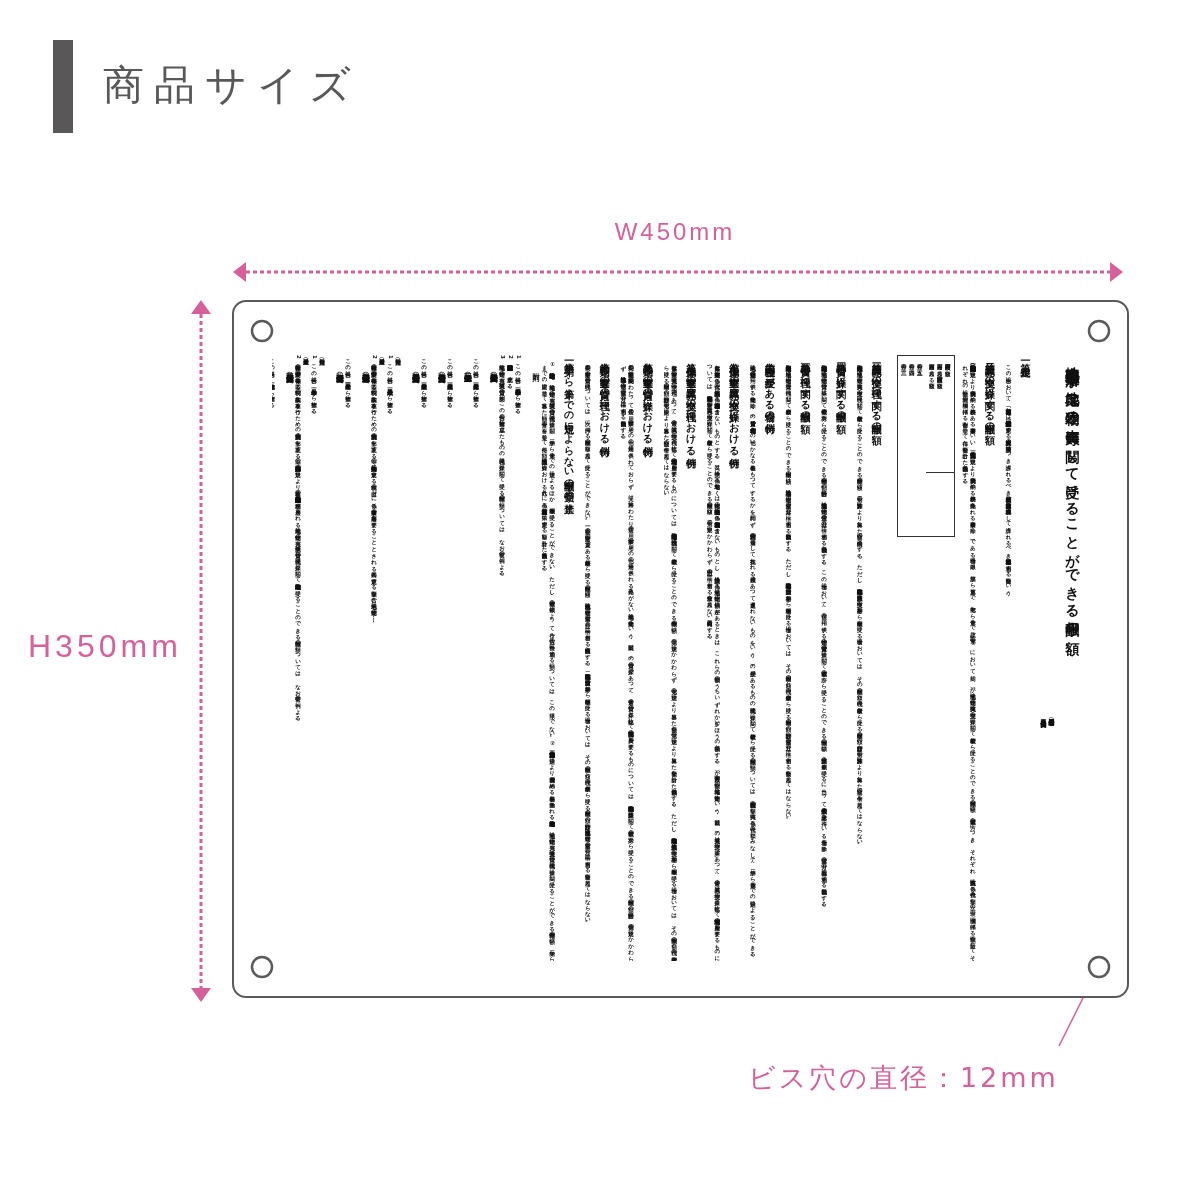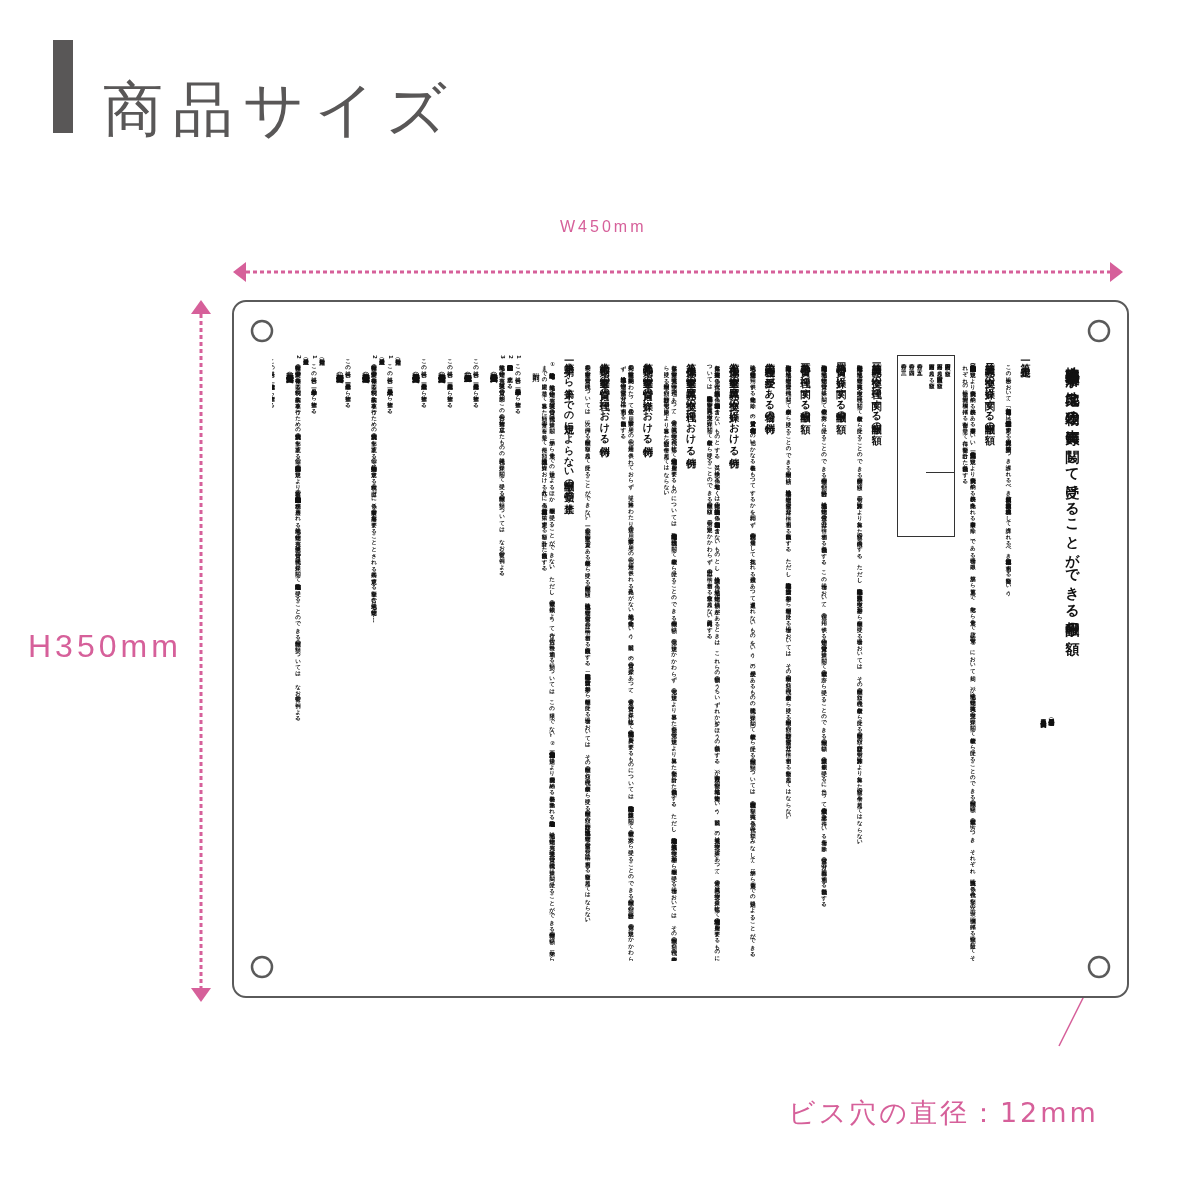--- a/index.html
+++ b/index.html
@@ -1,22 +1,22 @@
 <!DOCTYPE html>
 <html><head>
 <meta charset="utf-8">
 <style>
   html,body{margin:0;padding:0;background:#ffffff;}
   body{width:1200px;height:1200px;position:relative;overflow:hidden;font-family:"DejaVu Sans",sans-serif;}
   .title-bar{position:absolute;left:53px;top:40px;width:20px;height:93px;background:#595757;}
-  .title{position:absolute;left:103px;top:50px;font-size:60px;letter-spacing:10px;color:#595757;font-family:"DejaVu Sans",sans-serif;font-weight:normal;line-height:70px;margin-top:24px;}
+  .title{position:absolute;left:103px;top:50px;font-size:41px;letter-spacing:10px;color:#595757;font-family:"DejaVu Sans",sans-serif;font-weight:normal;line-height:70px;}
   .pink{color:#d6609a;}
-  .w-label{position:absolute;left:560px;top:218px;width:230px;text-align:left;font-size:16px;letter-spacing:3px;font-family:"Liberation Sans",sans-serif;}
+  .w-label{position:absolute;left:560px;top:218px;width:230px;text-align:center;font-size:24px;letter-spacing:3px;font-family:"Liberation Sans",sans-serif;}
   .h-label{position:absolute;left:28px;top:628px;font-size:32px;letter-spacing:4px;font-family:"Liberation Sans",sans-serif;}
-  .hole-label{position:absolute;left:788px;top:1060px;font-size:27px;letter-spacing:3px;font-family:"DejaVu Sans",sans-serif;margin-top:35px;}
+  .hole-label{position:absolute;left:748px;top:1060px;font-size:27px;letter-spacing:3px;font-family:"DejaVu Sans",sans-serif;}
   svg.overlay{position:absolute;left:0;top:0;}
   .plate{position:absolute;left:232px;top:300px;width:897px;height:698px;border:2px solid #5a5a5a;border-radius:14px;box-sizing:border-box;background:#fff;}
   .notice{position:absolute;left:272px;top:355px;width:810px;height:610px;writing-mode:vertical-rl;font-family:"DejaVu Sans",sans-serif;color:#111;overflow:hidden;}
   .notice .ttl{font-size:14px;font-weight:bold;letter-spacing:1px;margin-left:8px;}
   .notice .sub{font-size:5.5px;font-weight:bold;line-height:8px;padding-top:360px;}
   .notice .h{font-size:10px;font-weight:bold;margin-left:6px;margin-right:8px;}
   .notice .p{font-size:5.5px;font-weight:bold;line-height:7.6px;max-height:600px;overflow:hidden;padding-top:6px;}
   .notice .tbl{display:inline-block;border:1px solid #333;font-size:5.5px;font-weight:bold;line-height:8px;margin:0 6px;height:180px;}
   .notice .tbl .c1{height:108px;border-bottom:1px solid #333;padding:4px 2px;}
   .notice .tbl .c2{padding:4px 2px;}

